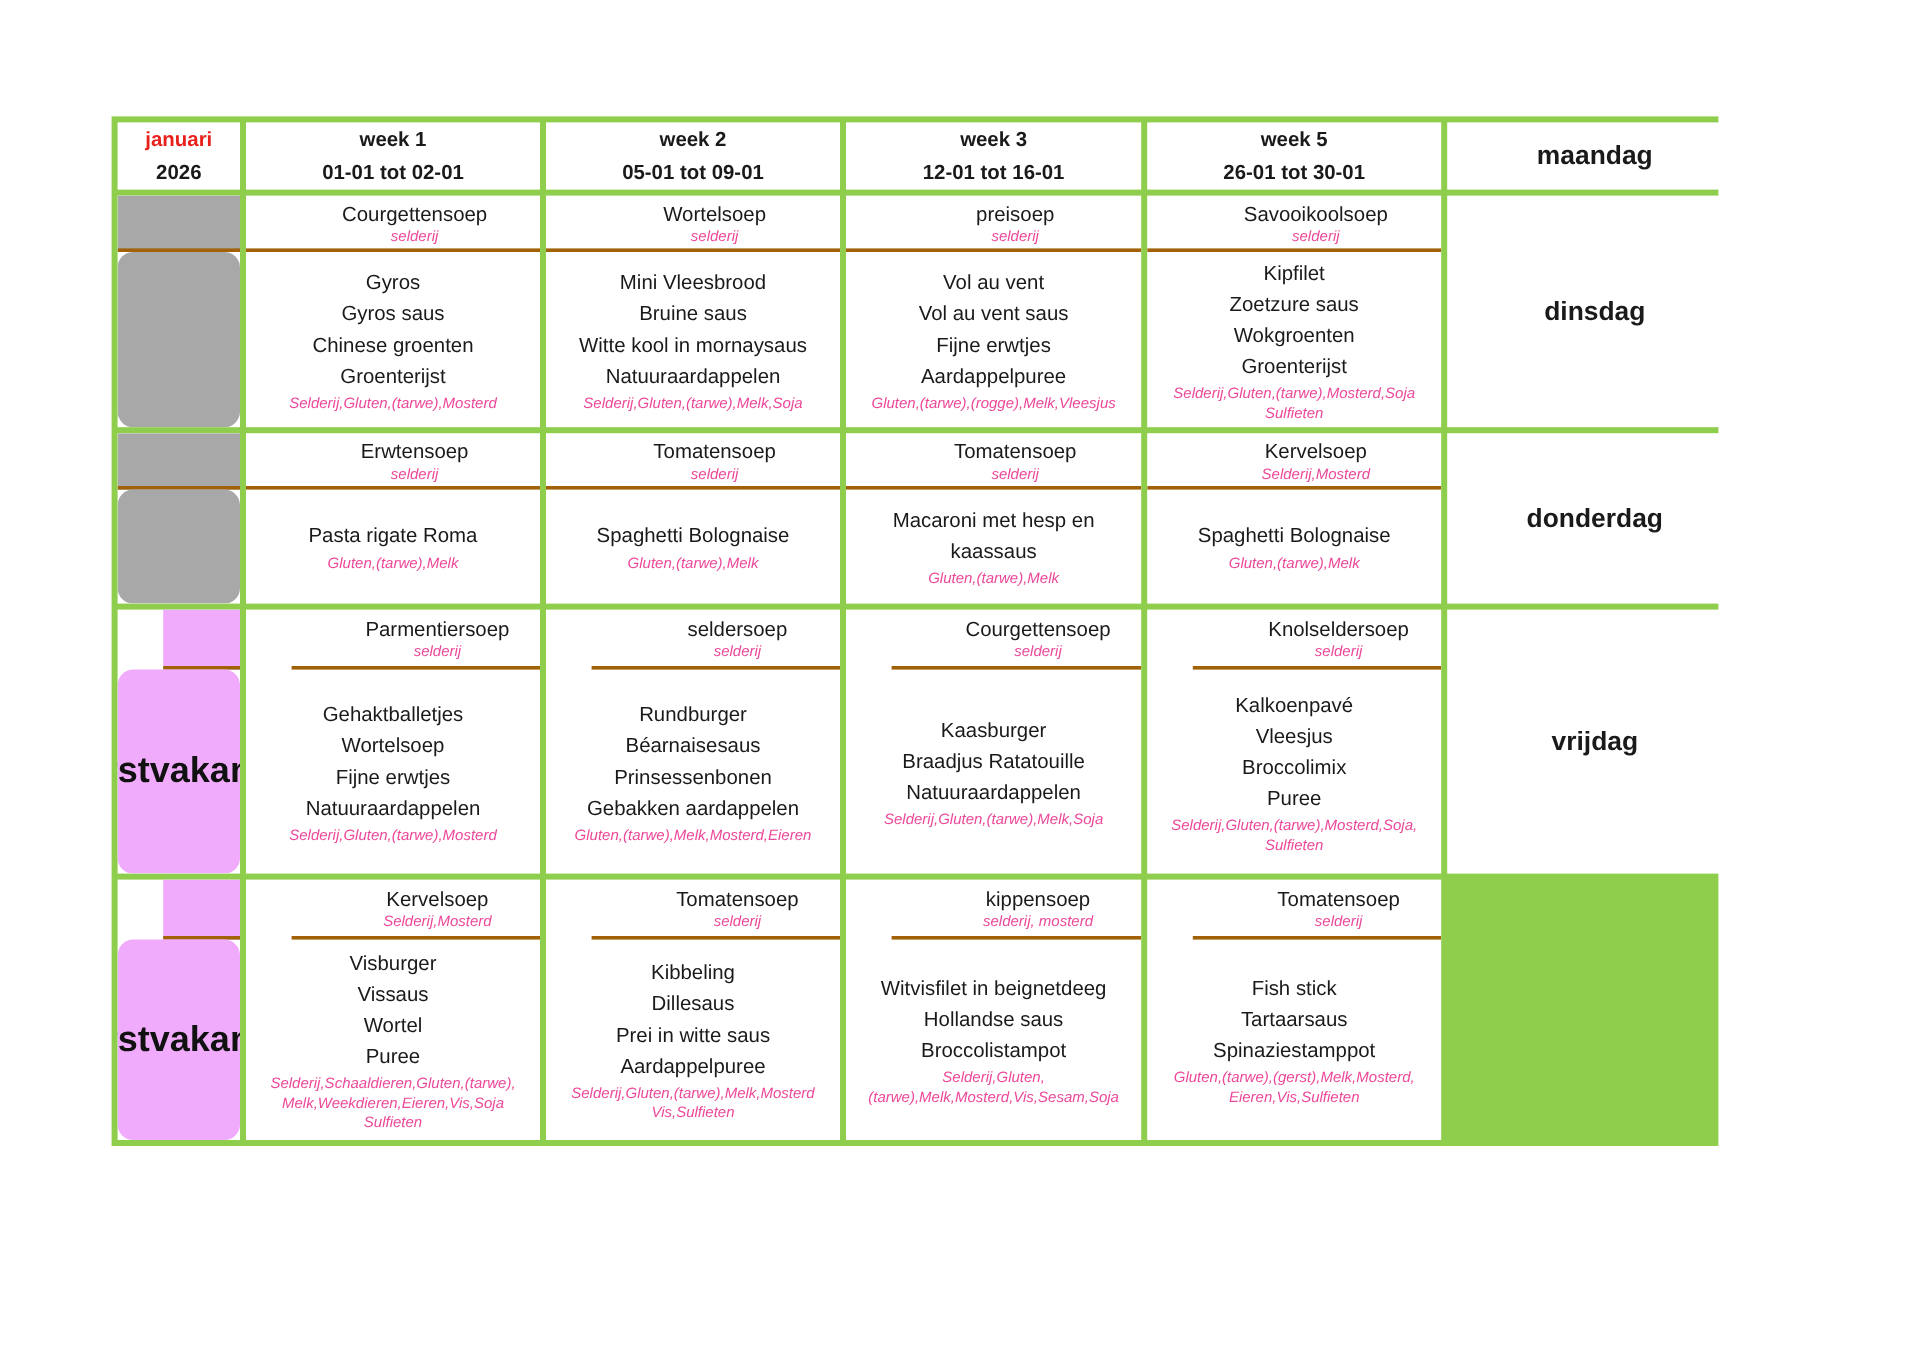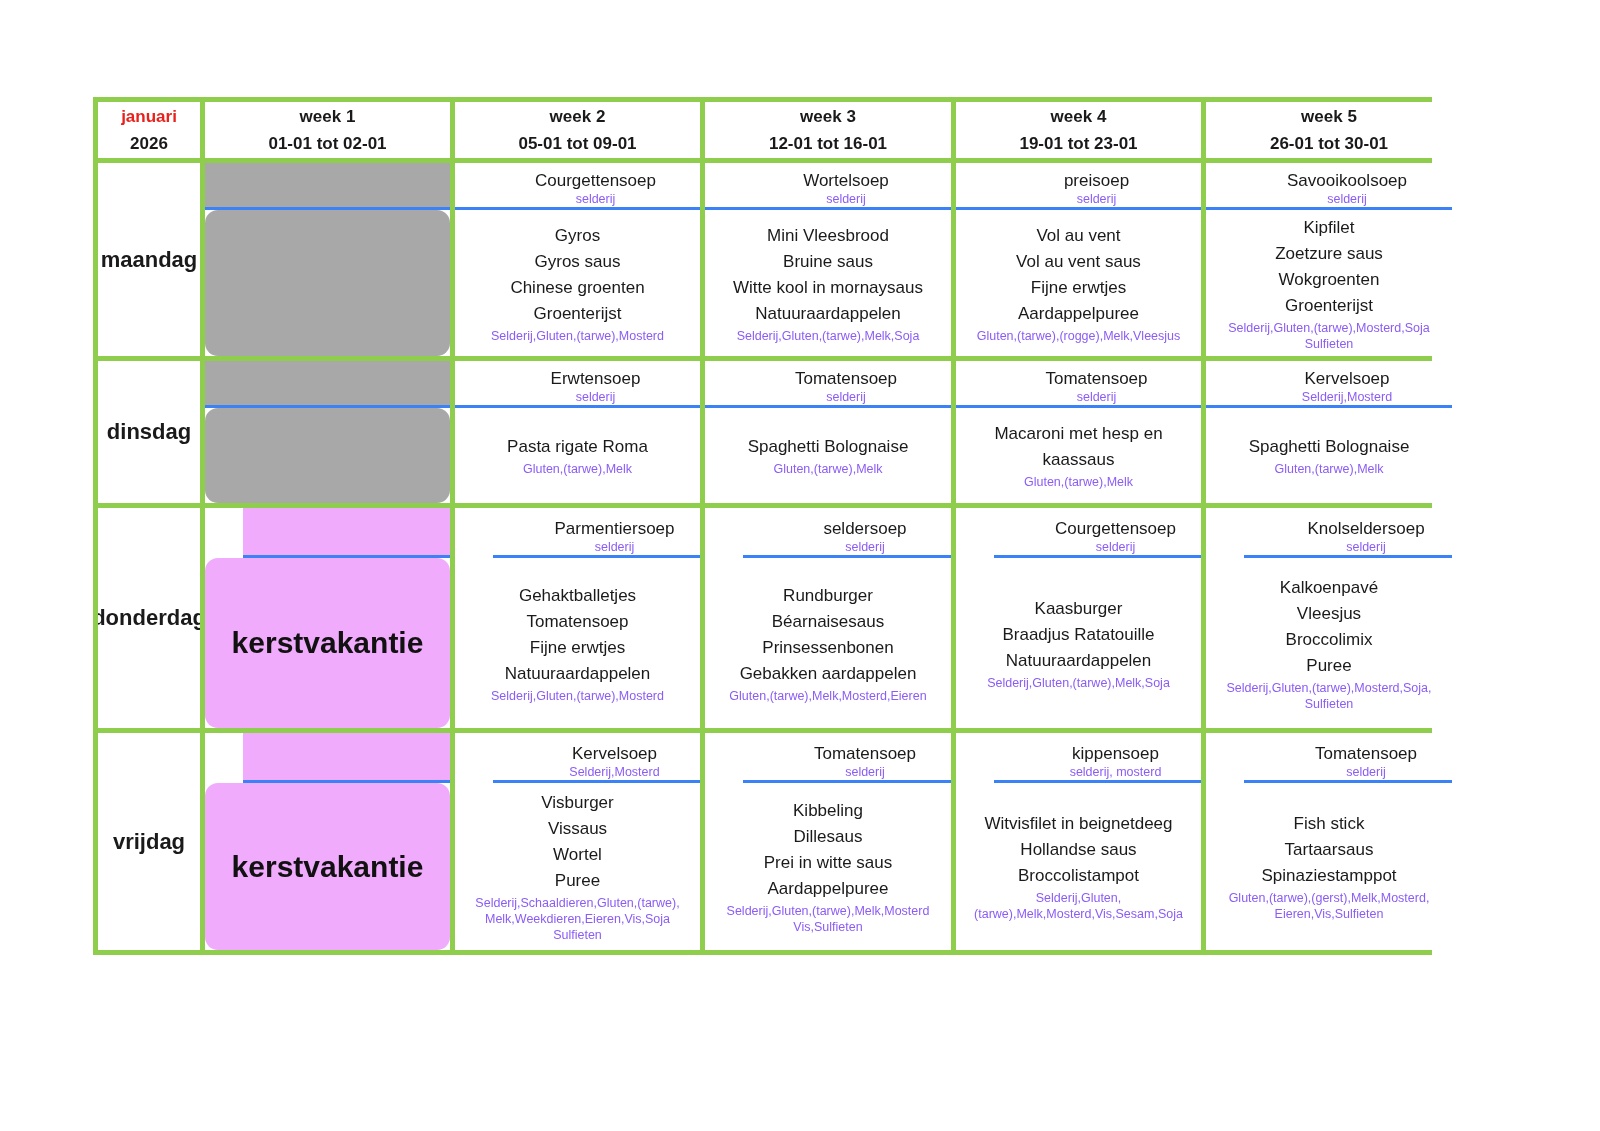--- a/index.html
+++ b/index.html
@@ -19,27 +19,27 @@
   .cell{background:#ffffff;overflow:hidden;}
   
   .hcell{display:flex;flex-direction:column;justify-content:center;align-items:center;
          font-weight:bold;font-size:17px;line-height:27px;text-align:center;}
   .month-name{color:#E8211C;}
   
   .daycell{display:flex;align-items:center;justify-content:center;
            font-weight:bold;font-size:22px;text-align:center;}
   
   .menucell{display:flex;flex-direction:column;}
-  .soup{height:42px;border-bottom:3px solid #3b82f6;flex:0 0 auto;
-        display:flex;flex-direction:column;justify-content:flex-end;align-items:center;
+  .soup{height:42px;border-bottom:3px solid #a16207;flex:0 0 auto;
+        display:flex;flex-direction:column;justify-content:center;align-items:center;
         text-align:center;padding-top:2px;padding-left:36px;}
   .row-don .soup,.row-vri .soup{height:45px;margin-left:38px;}
   .soup-name{font-size:17px;line-height:21px;}
-  .allergens{font-size:12.5px;line-height:16px;color:#8b5cf6;text-align:center;
-             overflow-wrap:anywhere;white-space:pre-line;}
+  .allergens{font-size:12.5px;line-height:16px;color:#ec4899;text-align:center;
+             overflow-wrap:anywhere;white-space:pre-line;font-style:italic;}
   .main{flex:1 1 auto;display:flex;flex-direction:column;justify-content:center;
         align-items:center;text-align:center;padding:2px 6px;border-radius:13px;}
   .dishes{font-size:17px;line-height:26px;white-space:pre-line;}
   .main .allergens{margin-top:1px;}
   
   .closed .soup,.closed .main{background:#A8A8A8;}
   .vacation .soup,.vacation .main{background:#f0abfc;}
   .vacation-label{font-size:30px;font-weight:bold;color:#111111;}
 </style>
 </head>
@@ -57,24 +57,20 @@
   </div>
   <div class="cell hcell">
     <div>week 2</div>
     <div>05-01 tot 09-01</div>
   </div>
   <div class="cell hcell">
     <div>week 3</div>
     <div>12-01 tot 16-01</div>
   </div>
   <div class="cell hcell">
-    <div>week 4</div>
-    <div>19-01 tot 23-01</div>
-  </div>
-  <div class="cell hcell">
     <div>week 5</div>
     <div>26-01 tot 30-01</div>
   </div>
 
   <div class="cell daycell">maandag</div>
   <div class="cell menucell closed row-ma">
     <div class="soup"></div>
     <div class="main"></div>
   </div>
   <div class="cell menucell row-ma">
@@ -183,21 +179,21 @@
       <div class="vacation-label">kerstvakantie</div>
     </div>
   </div>
   <div class="cell menucell row-don">
     <div class="soup">
       <div class="soup-name">Parmentiersoep</div>
       <div class="allergens">selderij</div>
     </div>
     <div class="main">
       <div class="dishes">Gehaktballetjes
-Tomatensoep
+Wortelsoep
 Fijne erwtjes
 Natuuraardappelen</div>
       <div class="allergens">Selderij,Gluten,(tarwe),Mosterd</div>
     </div>
   </div>
   <div class="cell menucell row-don">
     <div class="soup">
       <div class="soup-name">seldersoep</div>
       <div class="allergens">selderij</div>
     </div>

